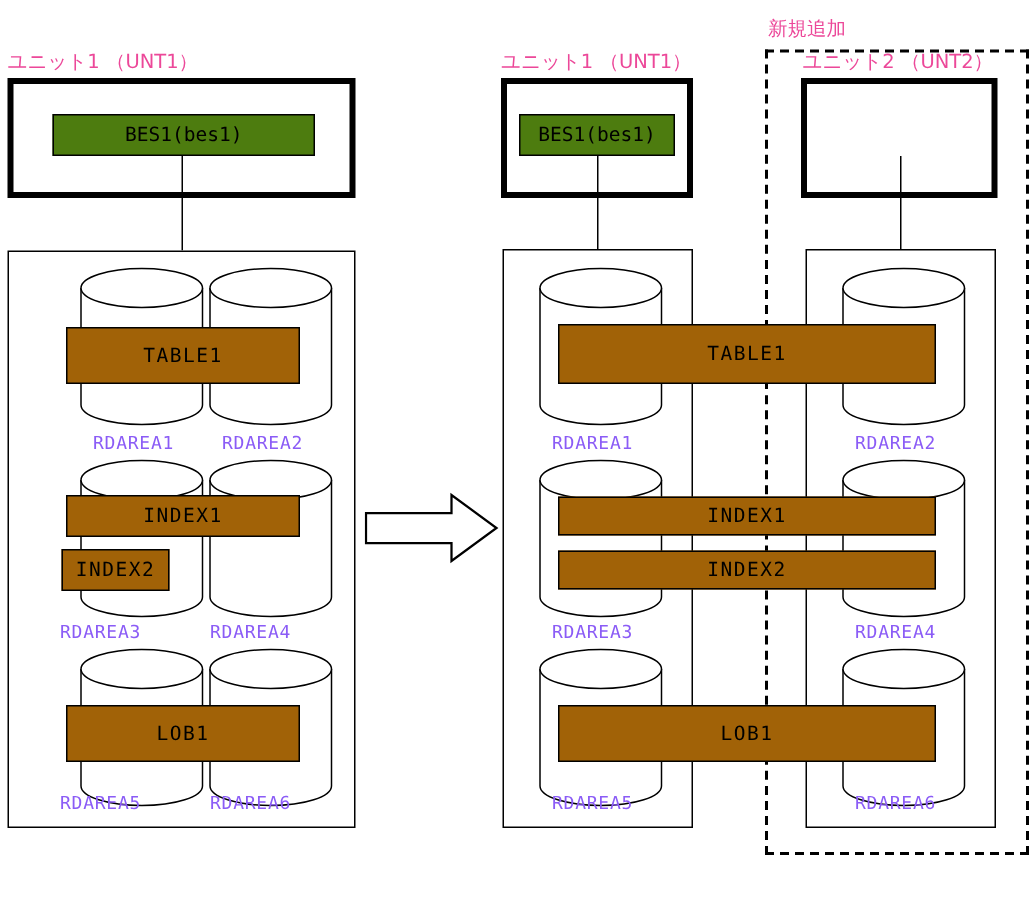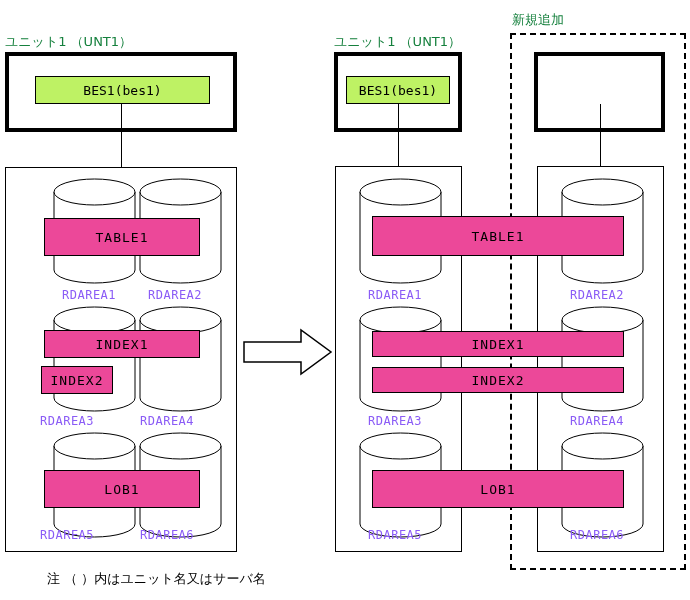--- a/index.html
+++ b/index.html
@@ -11,37 +11,37 @@
     position: relative;
     width: 690px;
     height: 600px;
     background: #ffffff;
     font-family: "DejaVu Sans Mono", "Liberation Mono", monospace;
     overflow: hidden;
   }
   .lbl {
     position: absolute;
     white-space: nowrap;
-    color: #15803d;
+    color: #ec4899;
     font-family: "DejaVu Sans", "Liberation Sans", sans-serif;
     font-size: 13px;
     line-height: 15px;
   }
   
   .unitbox {
     position: absolute;
     border: 4px solid #000;
     background: #fff;
     box-sizing: border-box;
   }
   
   .besbox {
     position: absolute;
     border: 1px solid #000;
-    background: #bef264;
+    background: #4d7c0f;
     box-sizing: border-box;
     display: flex;
     align-items: center;
     justify-content: center;
     font-family: "DejaVu Sans Mono", "Liberation Mono", monospace;
     font-size: 13px;
     color: #000;
   }
   
   .rdbox {
@@ -60,21 +60,21 @@
   .vline {
     position: absolute;
     width: 1px;
     background: #000;
   }
   .cyl {
     position: absolute;
   }
   .gbar {
     position: absolute;
-    background: #ec4899;
+    background: #a16207;
     border: 1px solid #000;
     box-sizing: border-box;
     display: flex;
     align-items: center;
     justify-content: center;
     font-family: "DejaVu Sans Mono", "Liberation Mono", monospace;
     font-size: 13px;
     color: #000;
     letter-spacing: 1px;
     z-index: 5;
@@ -152,20 +152,21 @@
 
   <svg class="arrow" style="left:243px; top:328px;" width="90" height="48" viewBox="0 0 90 48">
     <polygon points="1,14 58,14 58,2 88,24 58,46 58,34 1,34" fill="#ffffff" stroke="#000000" stroke-width="1.5"></polygon>
   </svg>
 
   <div class="lbl" style="left:512px; top:12px;">新規追加</div>
 
   <div class="dashbox" style="left:510px; top:33px; width:176px; height:537px;"></div>
 
   <div class="lbl" style="left:334px; top:34px;">ユニット1 （UNT1）</div>
+  <div class="lbl" style="left:535px; top:34px;">ユニット2 （UNT2）</div>
 
   <div class="unitbox" style="left:334px; top:52px; width:128px; height:80px;"></div>
   <div class="unitbox" style="left:534px; top:52px; width:131px; height:80px;"></div>
 
   <div class="besbox" style="left:346px; top:76px; width:104px; height:28px;">BES1(bes1)</div>
 
   <div class="vline" style="left:398px; top:104px; height:62px;"></div>
   <div class="vline" style="left:600px; top:104px; height:62px;"></div>
 
   <div class="rdbox" style="left:335px; top:166px; width:127px; height:386px;"></div>
@@ -201,15 +202,14 @@
     <ellipse cx="42.5" cy="14" rx="40.5" ry="13" fill="#fff" stroke="#000" stroke-width="1"></ellipse>
   </svg>
   <svg class="cyl" style="left:560px; top:432px;" width="85" height="110" viewBox="0 0 85 110">
     <path d="M2,14 L2,92 A40.5,13 0 0 0 83,92 L83,14" fill="#fff" stroke="#000" stroke-width="1"></path>
     <ellipse cx="42.5" cy="14" rx="40.5" ry="13" fill="#fff" stroke="#000" stroke-width="1"></ellipse>
   </svg>
   <div class="gbar" style="left:372px; top:470px; width:252px; height:38px;">LOB1</div>
   <div class="rdlabel" style="left:368px; top:528px;">RDAREA5</div>
   <div class="rdlabel" style="left:570px; top:528px;">RDAREA6</div>
 
-  <div class="note" style="left:47px; top:570px;">注 （ ）内はユニット名又はサーバ名</div>
 
 </div>
 
 </body></html>

